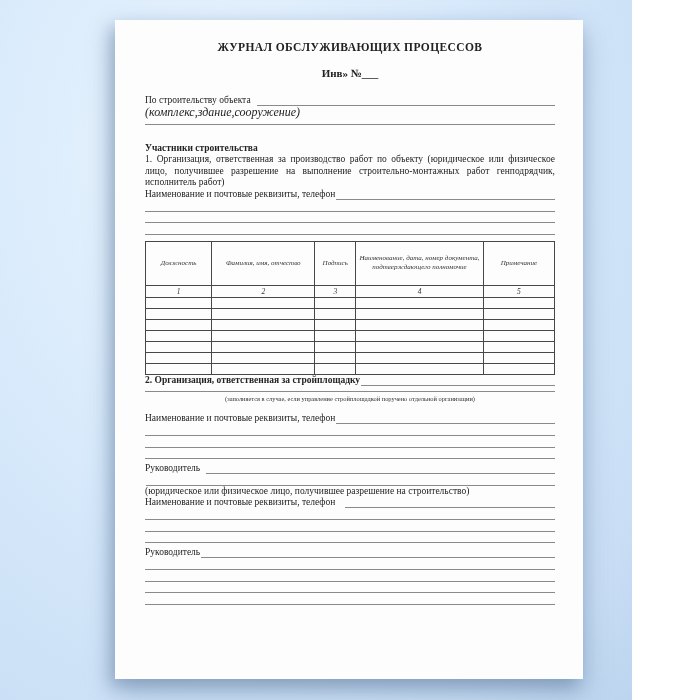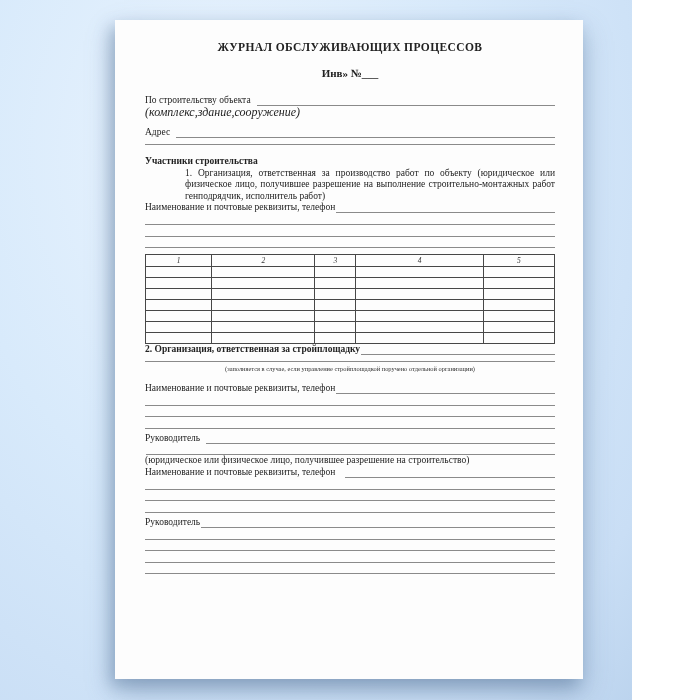--- a/index.html
+++ b/index.html
@@ -28,22 +28,22 @@
     text-align: center; font-weight: bold; font-size: 11px; line-height: 13px;
     margin-top: 13px;
   }
   .field { display: flex; align-items: center; }
   .field .lbl { white-space: nowrap; }
   .field .fill { flex: 1 1 auto; border-bottom: 1px solid #8a8a8a; margin-left: 6px; height: 10px; }
   .field .fill.tight { margin-left: 1px; }
   .field.bold .lbl { font-weight: bold; }
   .hint { font-style: italic; font-size: 12px; line-height: 11px; }
   .blank-lines .bl { height: 10.5px; border-bottom: 1px solid #8a8a8a; }
-  .sec-heading { font-weight: bold; margin-top: 11px; }
-  .para { text-align: justify; margin-left: 40px; }
+  .sec-heading { font-weight: bold; margin-top: 18px; }
+  .para { text-align: justify; }
   .tbl-caption { margin-top: 12px; }
   table.grid {
     width: 100%; border-collapse: collapse; margin-top: 6px;
     table-layout: fixed;
   }
   table.grid td {
     border: 1px solid #474747; padding: 0 2px;
     font-style: italic; font-size: 7px; line-height: 9px;
     text-align: center; vertical-align: middle; color: #333;
     overflow: hidden;
@@ -65,24 +65,20 @@
 
     <div class="doc-title">ЖУРНАЛ ОБСЛУЖИВАЮЩИХ ПРОЦЕССОВ</div>
     <div class="inv-line">Инв» №___</div>
 
     <div class="field mt15">
       <span class="lbl">По строительству объекта</span>
       <span class="fill"></span>
     </div>
     <div class="hint">(комплекс,здание,сооружение)</div>
 
-    <div class="field mt9">
-      <span class="lbl">Адрес</span>
-      <span class="fill"></span>
-    </div>
     <div class="blank-lines">
       <div class="bl" style="height:6px"></div>
     </div>
 
     <div class="sec-heading">Участники строительства</div>
     <div class="para">1. Организация, ответственная за производство работ по объекту (юридическое или физическое лицо, получившее разрешение на выполнение строительно-монтажных работ генподрядчик, исполнитель работ)</div>
     <div class="field">
       <span class="lbl">Наименование и почтовые реквизиты, телефон</span>
       <span class="fill tight"></span>
     </div>
@@ -95,20 +91,27 @@
 
     <table class="grid">
       <colgroup>
         <col style="width:16.2%">
           <col style="width:25.2%">
           <col style="width:10%">
           <col style="width:31.2%">
           <col style="width:17.4%">
       </colgroup>
       <tbody>
+        <tr class="head">
+          <td>Должность</td>
+          <td>Фамилия, имя, отчество</td>
+          <td>Подпись</td>
+          <td>Наименование, дата, номер документа, подтверждающего полномочие</td>
+          <td>Примечание</td>
+        </tr>
         <tr class="nums">
           <td>1</td>
           <td>2</td>
           <td>3</td>
           <td>4</td>
           <td>5</td>
         </tr>
       </tbody>
       <tbody>
         <tr class="empty">

